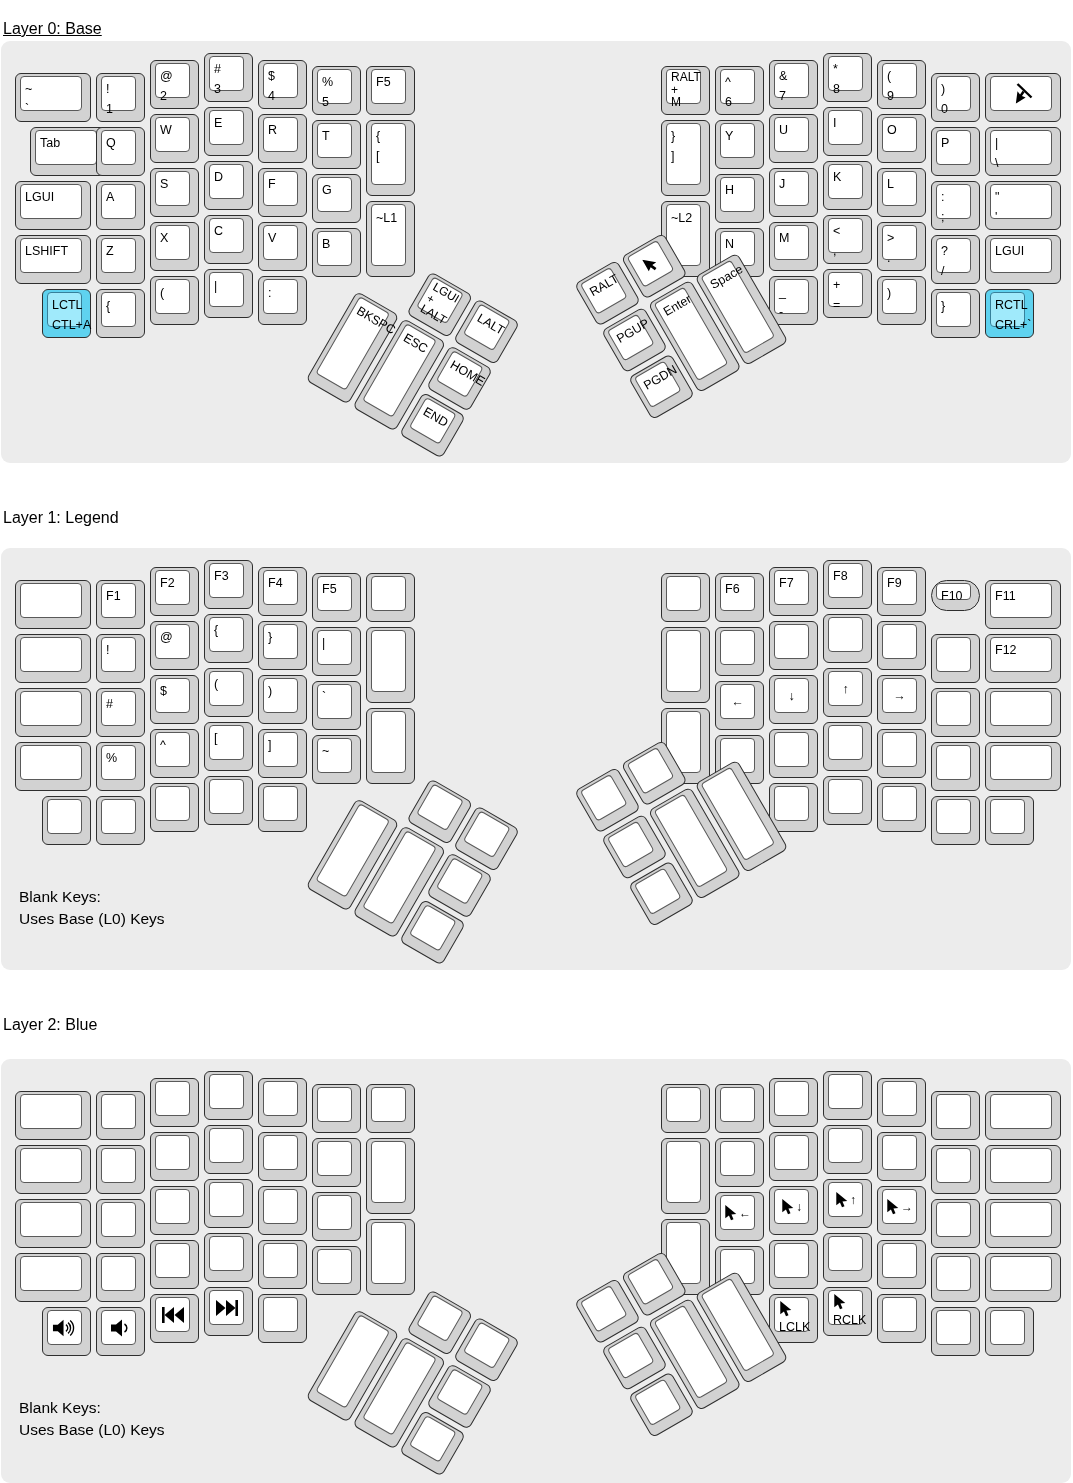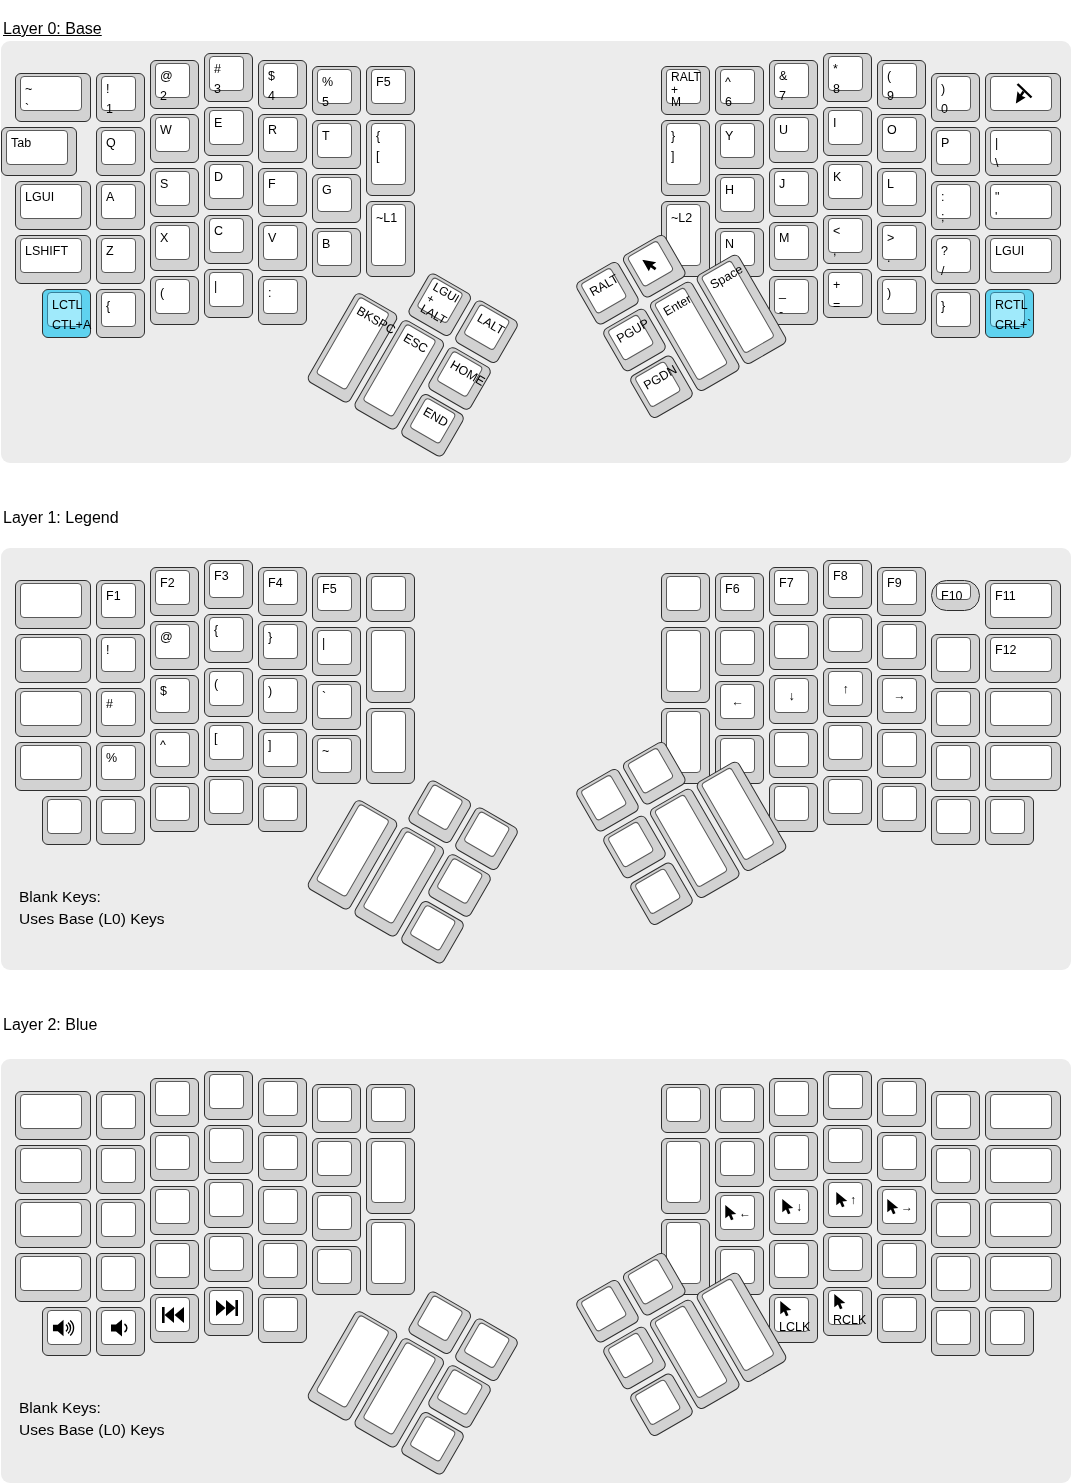--- a/index.html
+++ b/index.html
@@ -33,21 +33,21 @@
 
   <div class="layer-title t0">Layer 0: Base</div>
   <div class="panel p0">
     <div class="keys" id="keys-0">
         <div class="key" style="left: 14px; top: 32px; width: 76px; height: 49px;">
           <div class="face">
             <span class="line">~</span>
             <span class="line">`</span>
           </div>
         </div>
-        <div class="key" style="left: 0; top: 86px; width: 76px; height: 49px;">
+        <div class="key" style="left: 29px; top: 86px; width: 76px; height: 49px;">
           <div class="face">
             <span class="line">Tab</span>
           </div>
         </div>
         <div class="key" style="left: 14px; top: 140px; width: 76px; height: 49px;">
           <div class="face">
             <span class="line">LGUI</span>
           </div>
         </div>
         <div class="key" style="left: 14px; top: 194px; width: 76px; height: 49px;">

